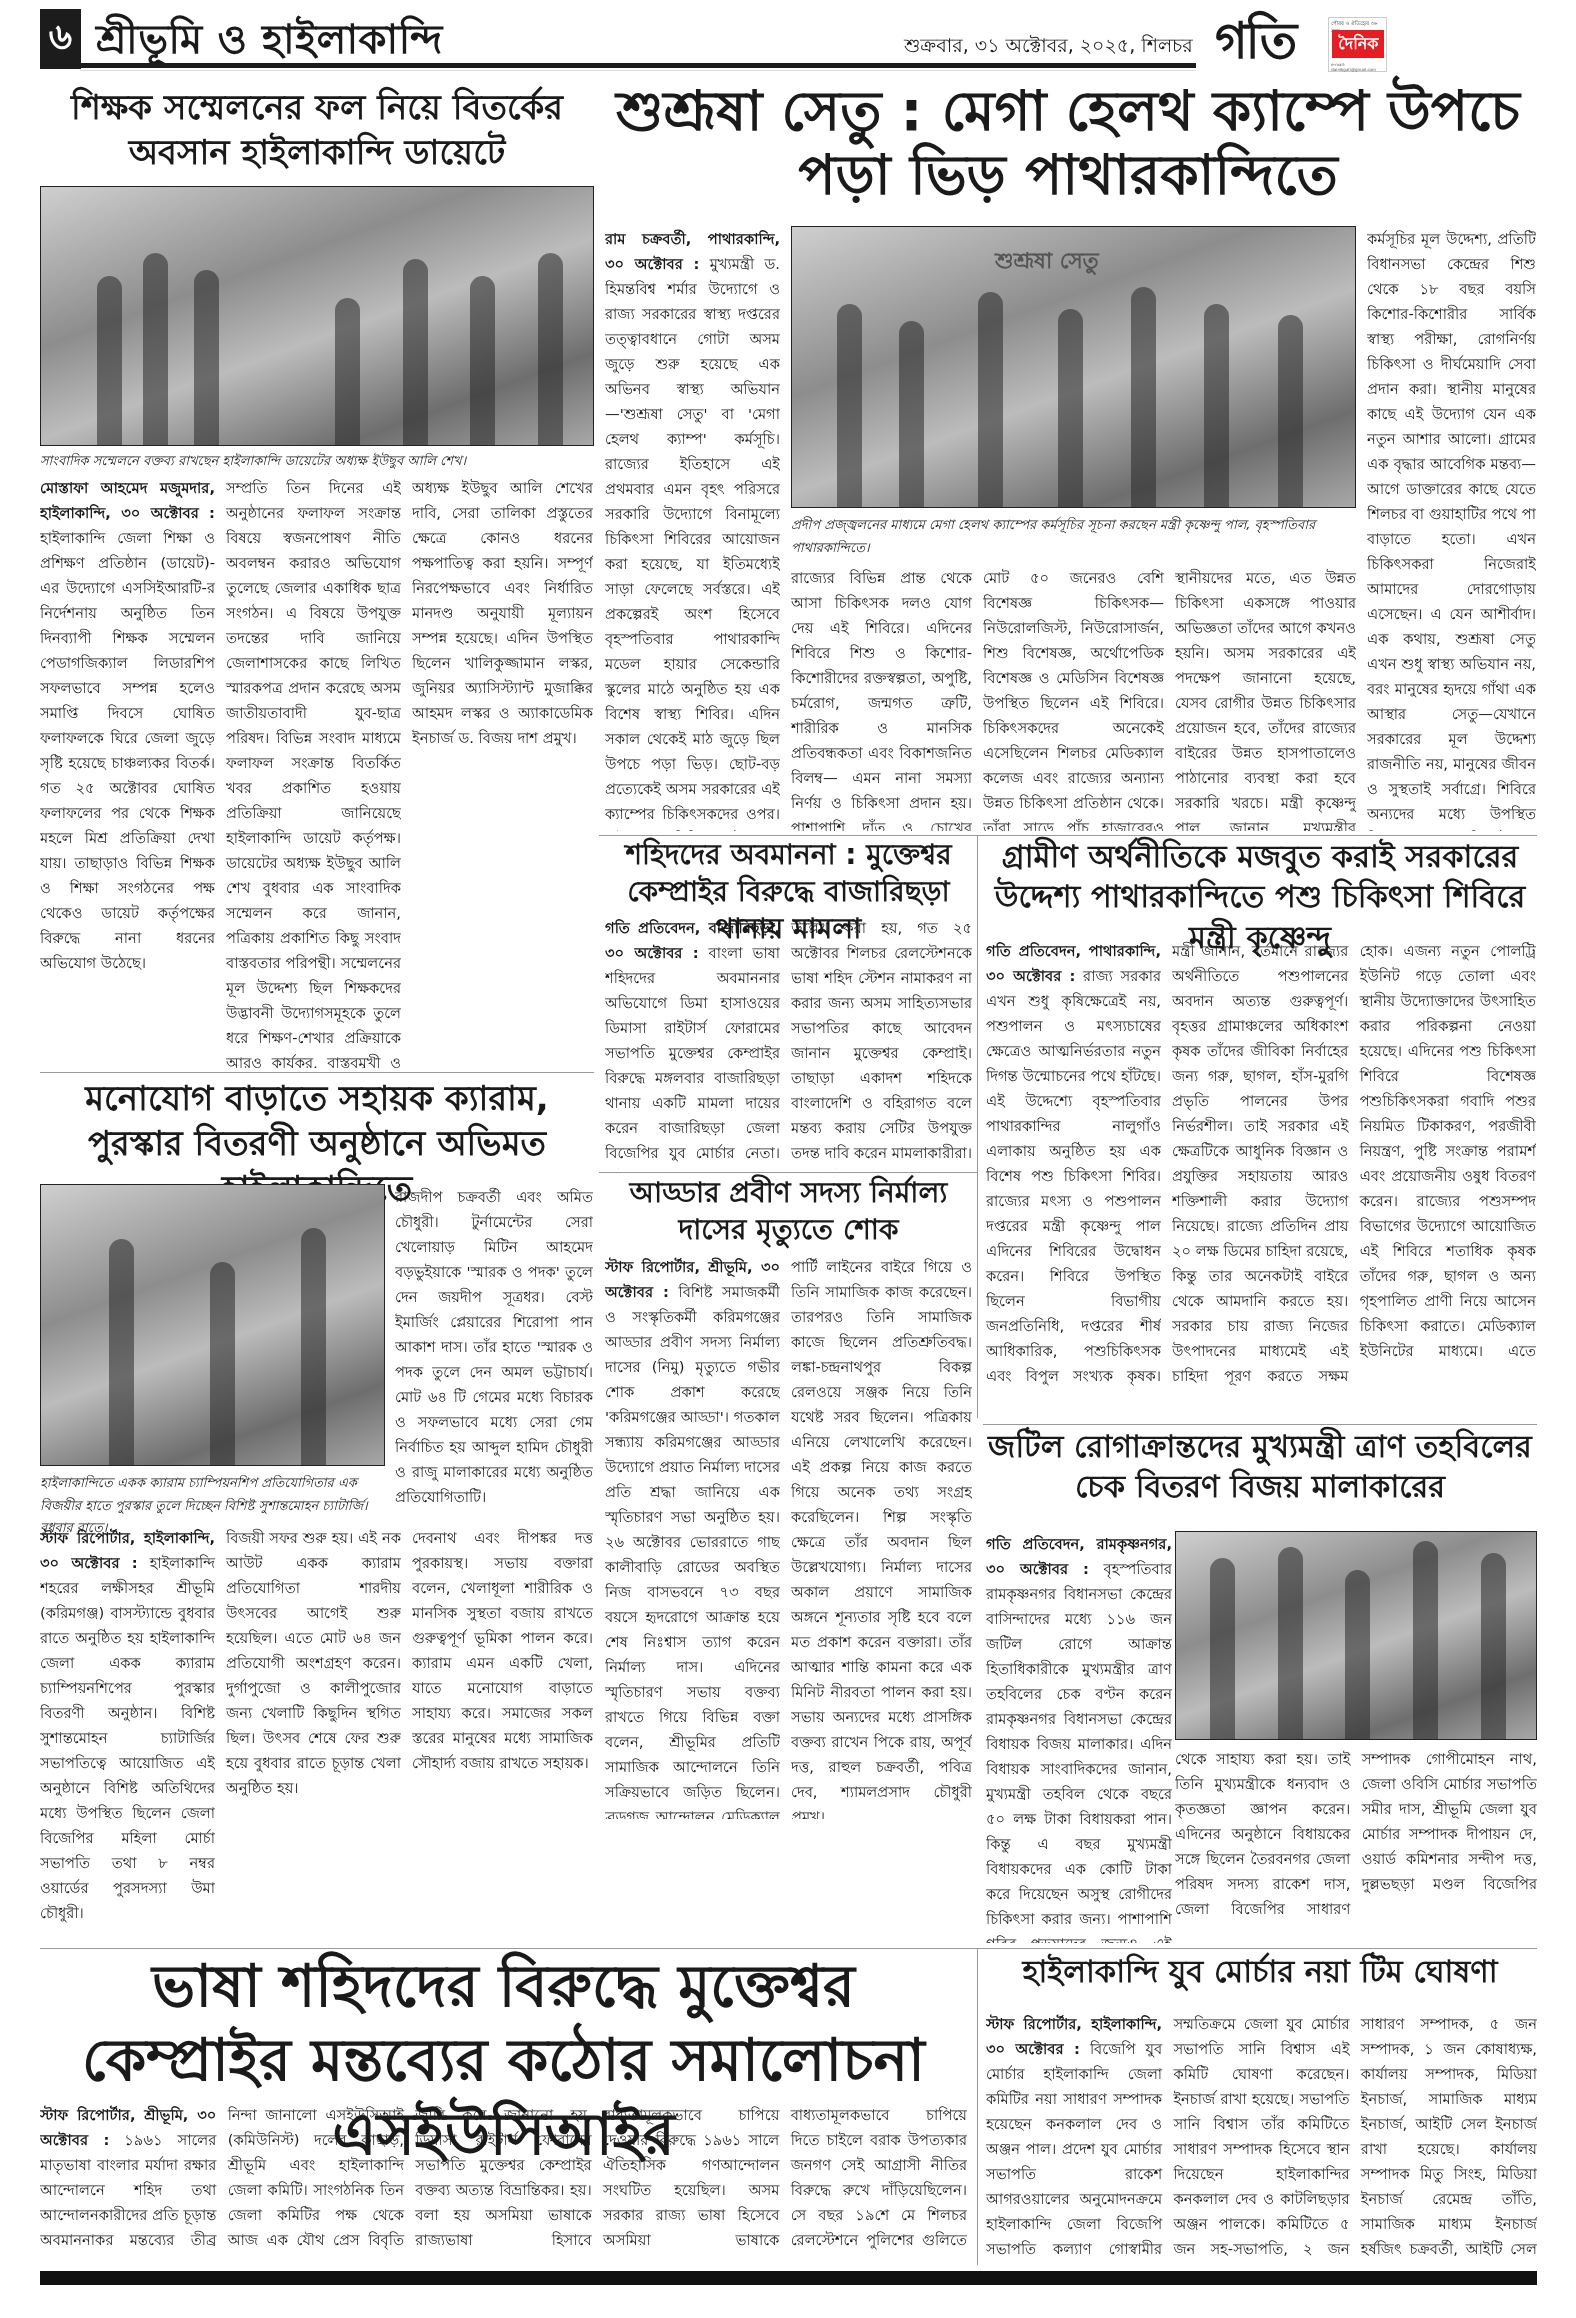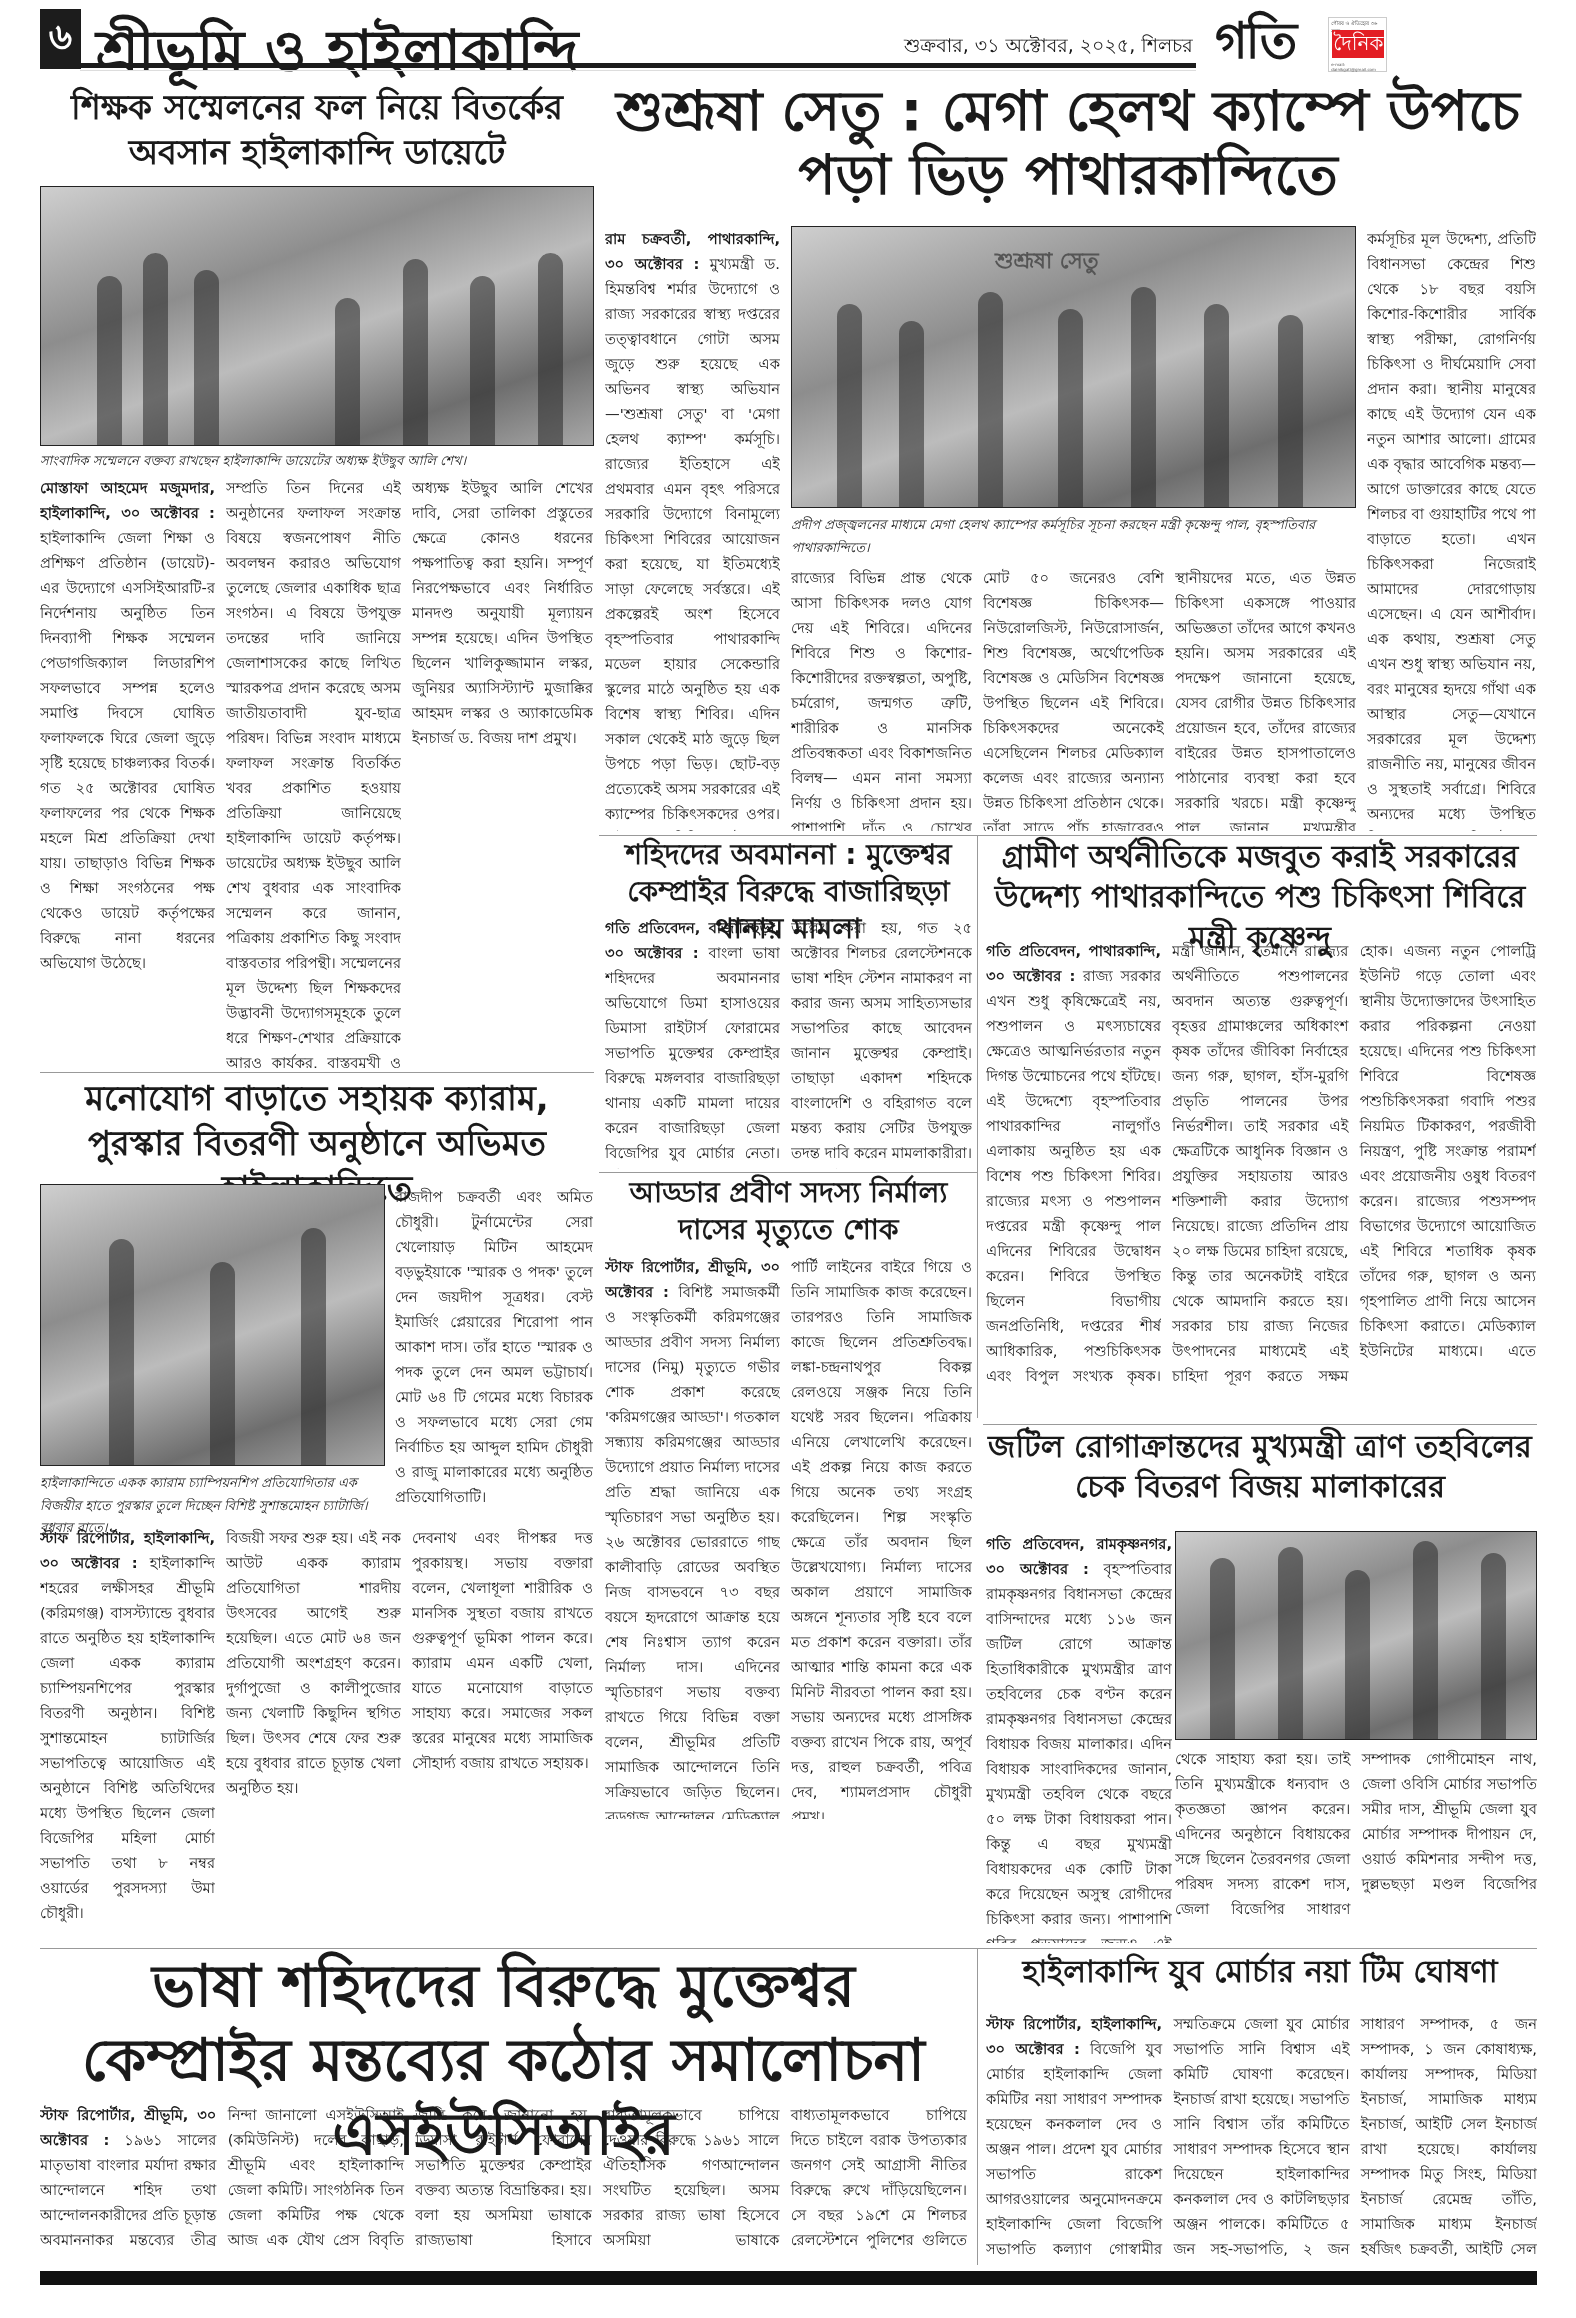--- a/index.html
+++ b/index.html
@@ -1,28 +1,28 @@
 <!DOCTYPE html>
 <html style="font-size:9px"><head>
 <meta charset="utf-8">
 <style>
 *{box-sizing:border-box;margin:0;padding:0}
 html,body{width:1576px;height:2319px;background:#fff;overflow:hidden}
 body{font-family:"DejaVu Sans",sans-serif;color:#1a1a1a;position:relative}
 .abs{position:absolute}
 .mast-num{left:40px;top:9px;width:41px;height:60px;background:#1c1c1c;color:#fff;font-size:36px;font-weight:bold;display:flex;align-items:center;justify-content:center}
-.mast-title{left:96px;top:8px;font-size:56px;font-weight:bold;letter-spacing:0.6px}
+.mast-title{left:96px;top:8px;font-size:40px;font-weight:bold;letter-spacing:0.6px}
 .mast-rule{left:80px;top:63px;width:1116px;height:4.5px;background:#1c1c1c}
 .mast-rule2{left:80px;top:70px;width:1116px;height:1.1px;background:#ddd}
 .mast-date{left:904px;top:30.5px;font-size:19px}
 .logo{left:1215px;top:6.8px;width:243px;height:68px}
 .logo-gati{position:absolute;left:0;top:-3.4px;font-size:50px;font-weight:bold;letter-spacing:-2.3px}
 .logo-box{position:absolute;left:113px;top:10.2px;width:59px;height:55px;border:0.6px solid #ccc}
 .logo-tag{position:absolute;left:2.3px;top:2.3px;font-size:5.1px;color:#333}
-.logo-dainik{position:absolute;left:3.4px;top:12.4px;width:52px;height:28px;background:#e31e24;color:#fff;font-size:20px;font-weight:normal;display:flex;align-items:center;justify-content:center}
+.logo-dainik{position:absolute;left:3.4px;top:12.4px;width:52px;height:28px;background:#e31e24;color:#fff;font-size:16px;font-weight:bold;display:flex;align-items:center;justify-content:center}
 .logo-foot{position:absolute;left:2.3px;top:44px;font-size:4px;color:#555}
 .head{font-weight:bold;text-align:center;line-height:1.32}
 .h-xl{font-size:55px}
 .h-l{font-size:34px}
 .h-m{font-size:30.5px}
 .h-s{font-size:28px}
 .txt{font-size:14.7px;line-height:25px;text-align:justify;overflow:hidden}
 .photo{background:linear-gradient(160deg,#cfcfcf 0%,#8d8d8d 35%,#bcbcbc 55%,#6e6e6e 80%,#a8a8a8 100%);border:1.7px solid #222;position:absolute}
 .photo .fig{position:absolute;bottom:0;width:25px;border-radius:12.4px 12.4px 0 0;background:rgba(40,40,40,.55)}
 .cap{font-size:13px;font-style:italic;font-weight:normal;line-height:22.6px}

